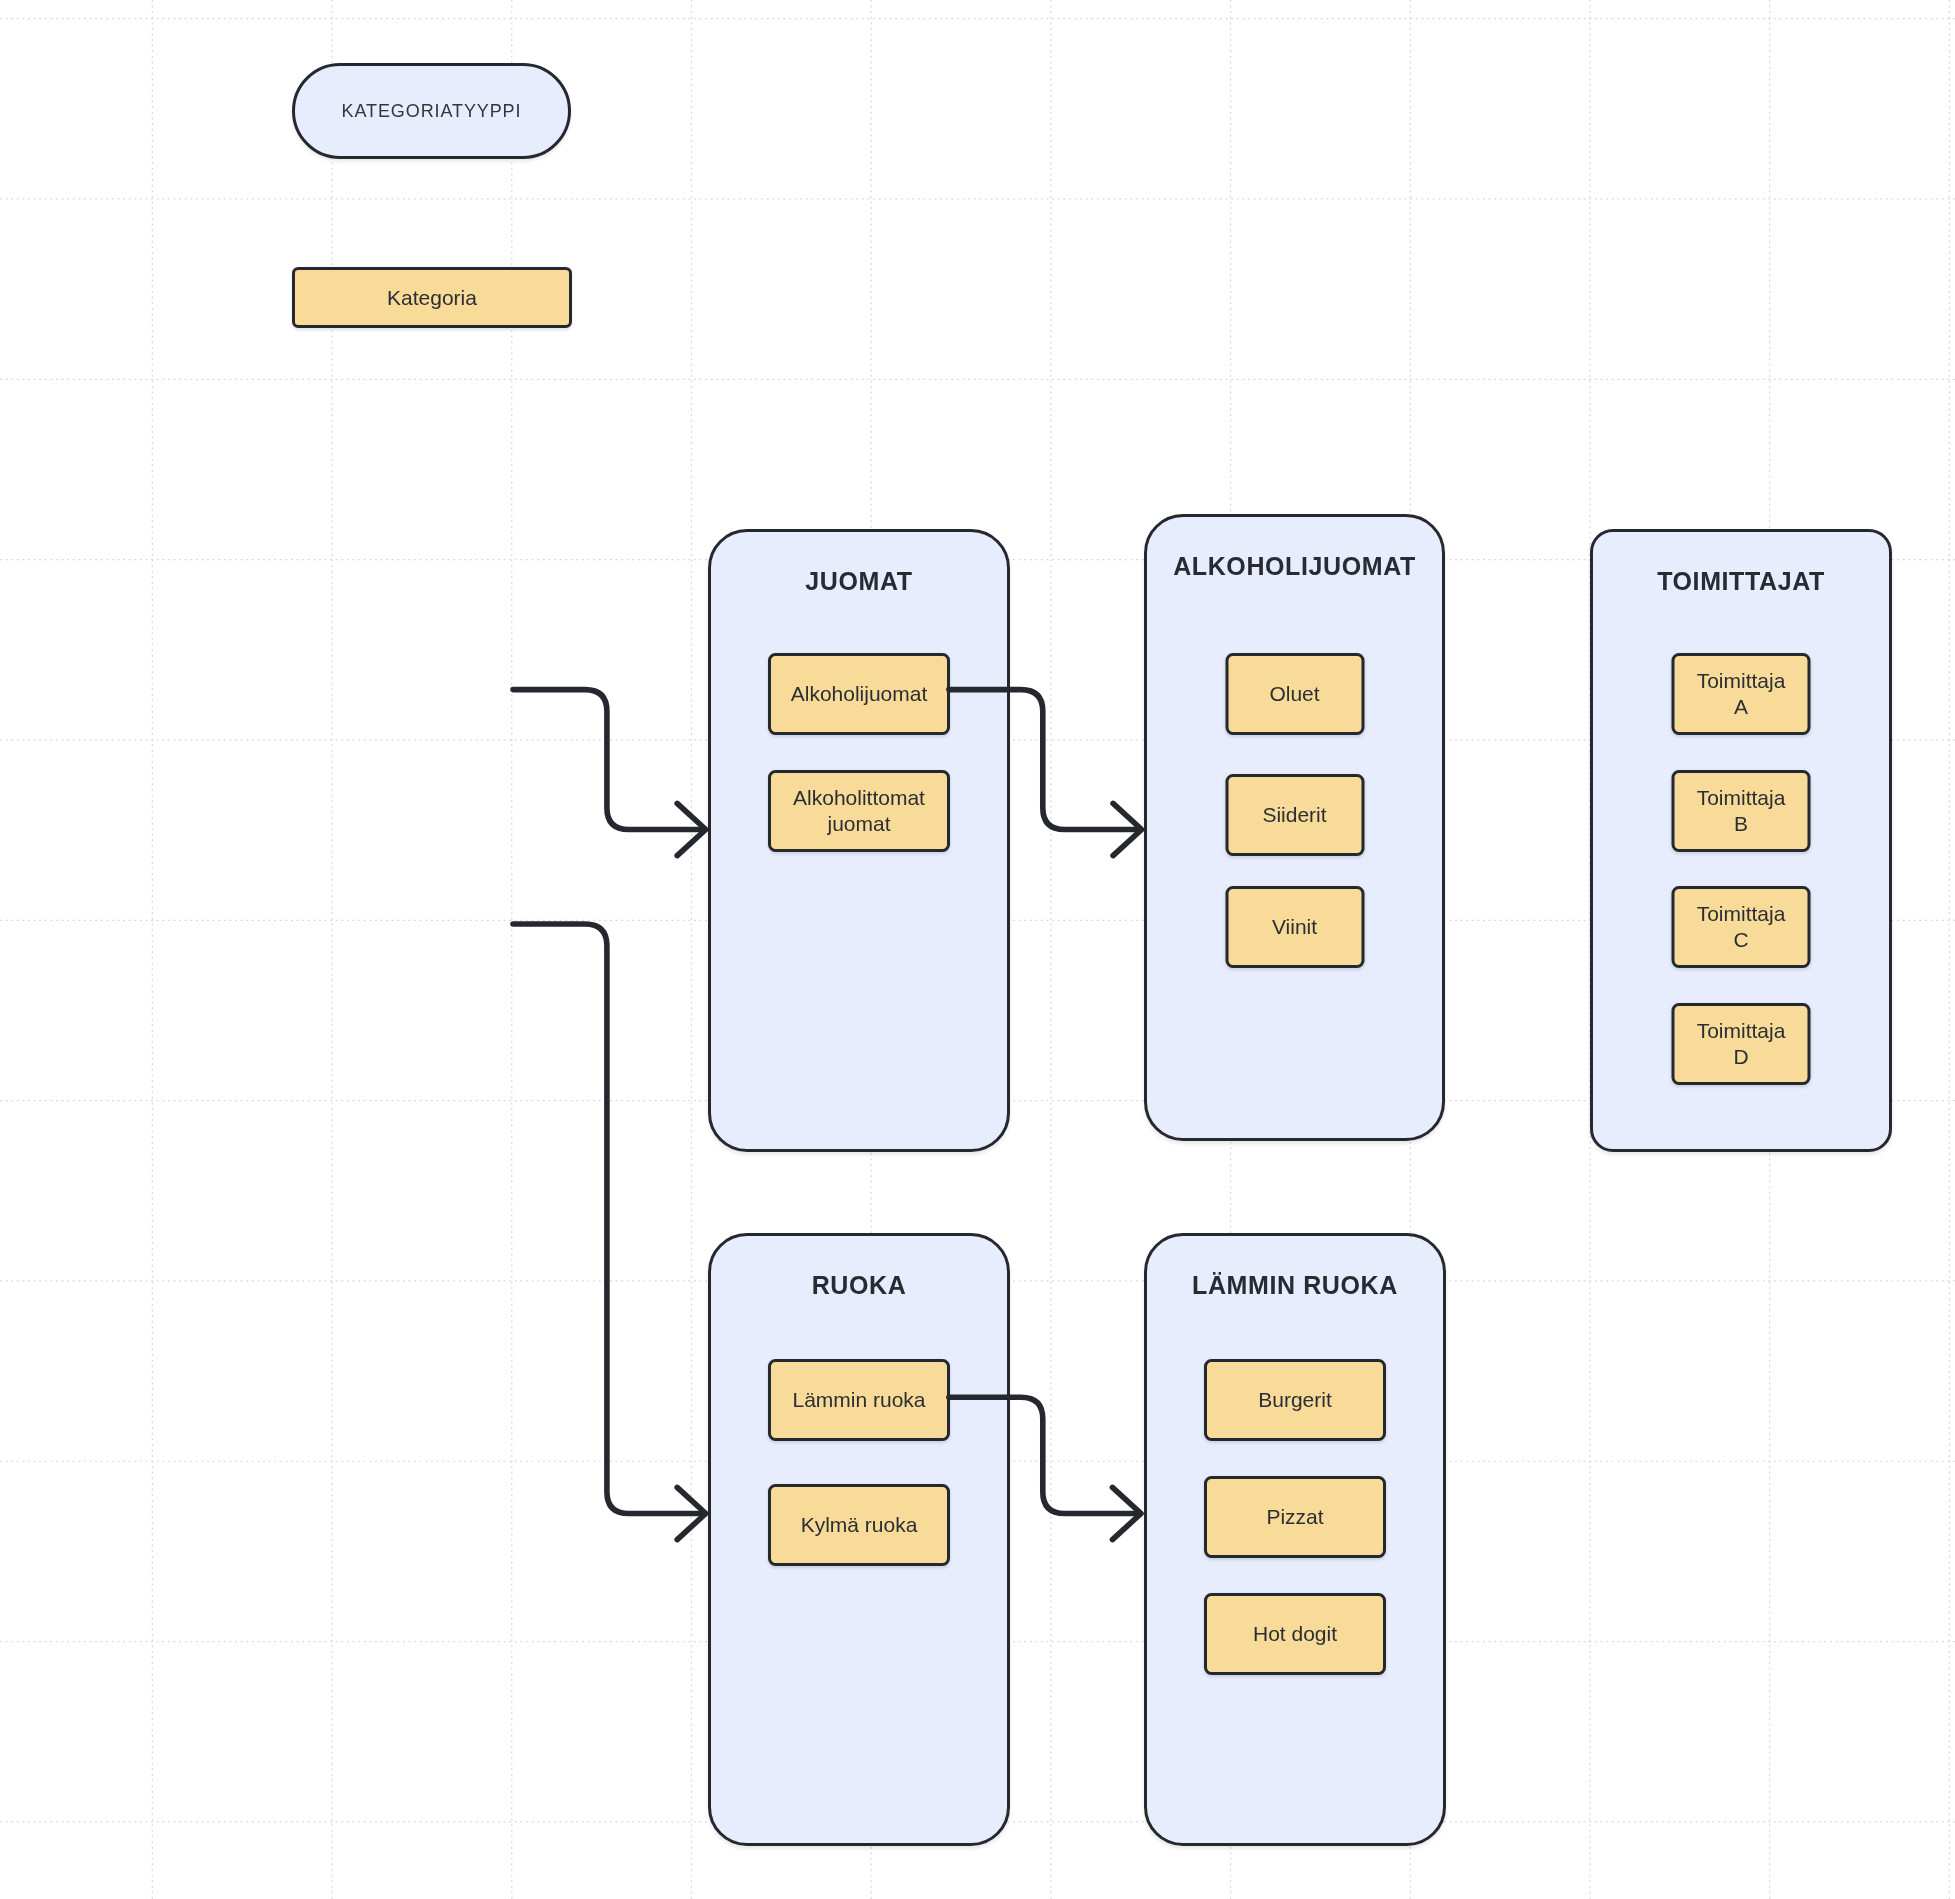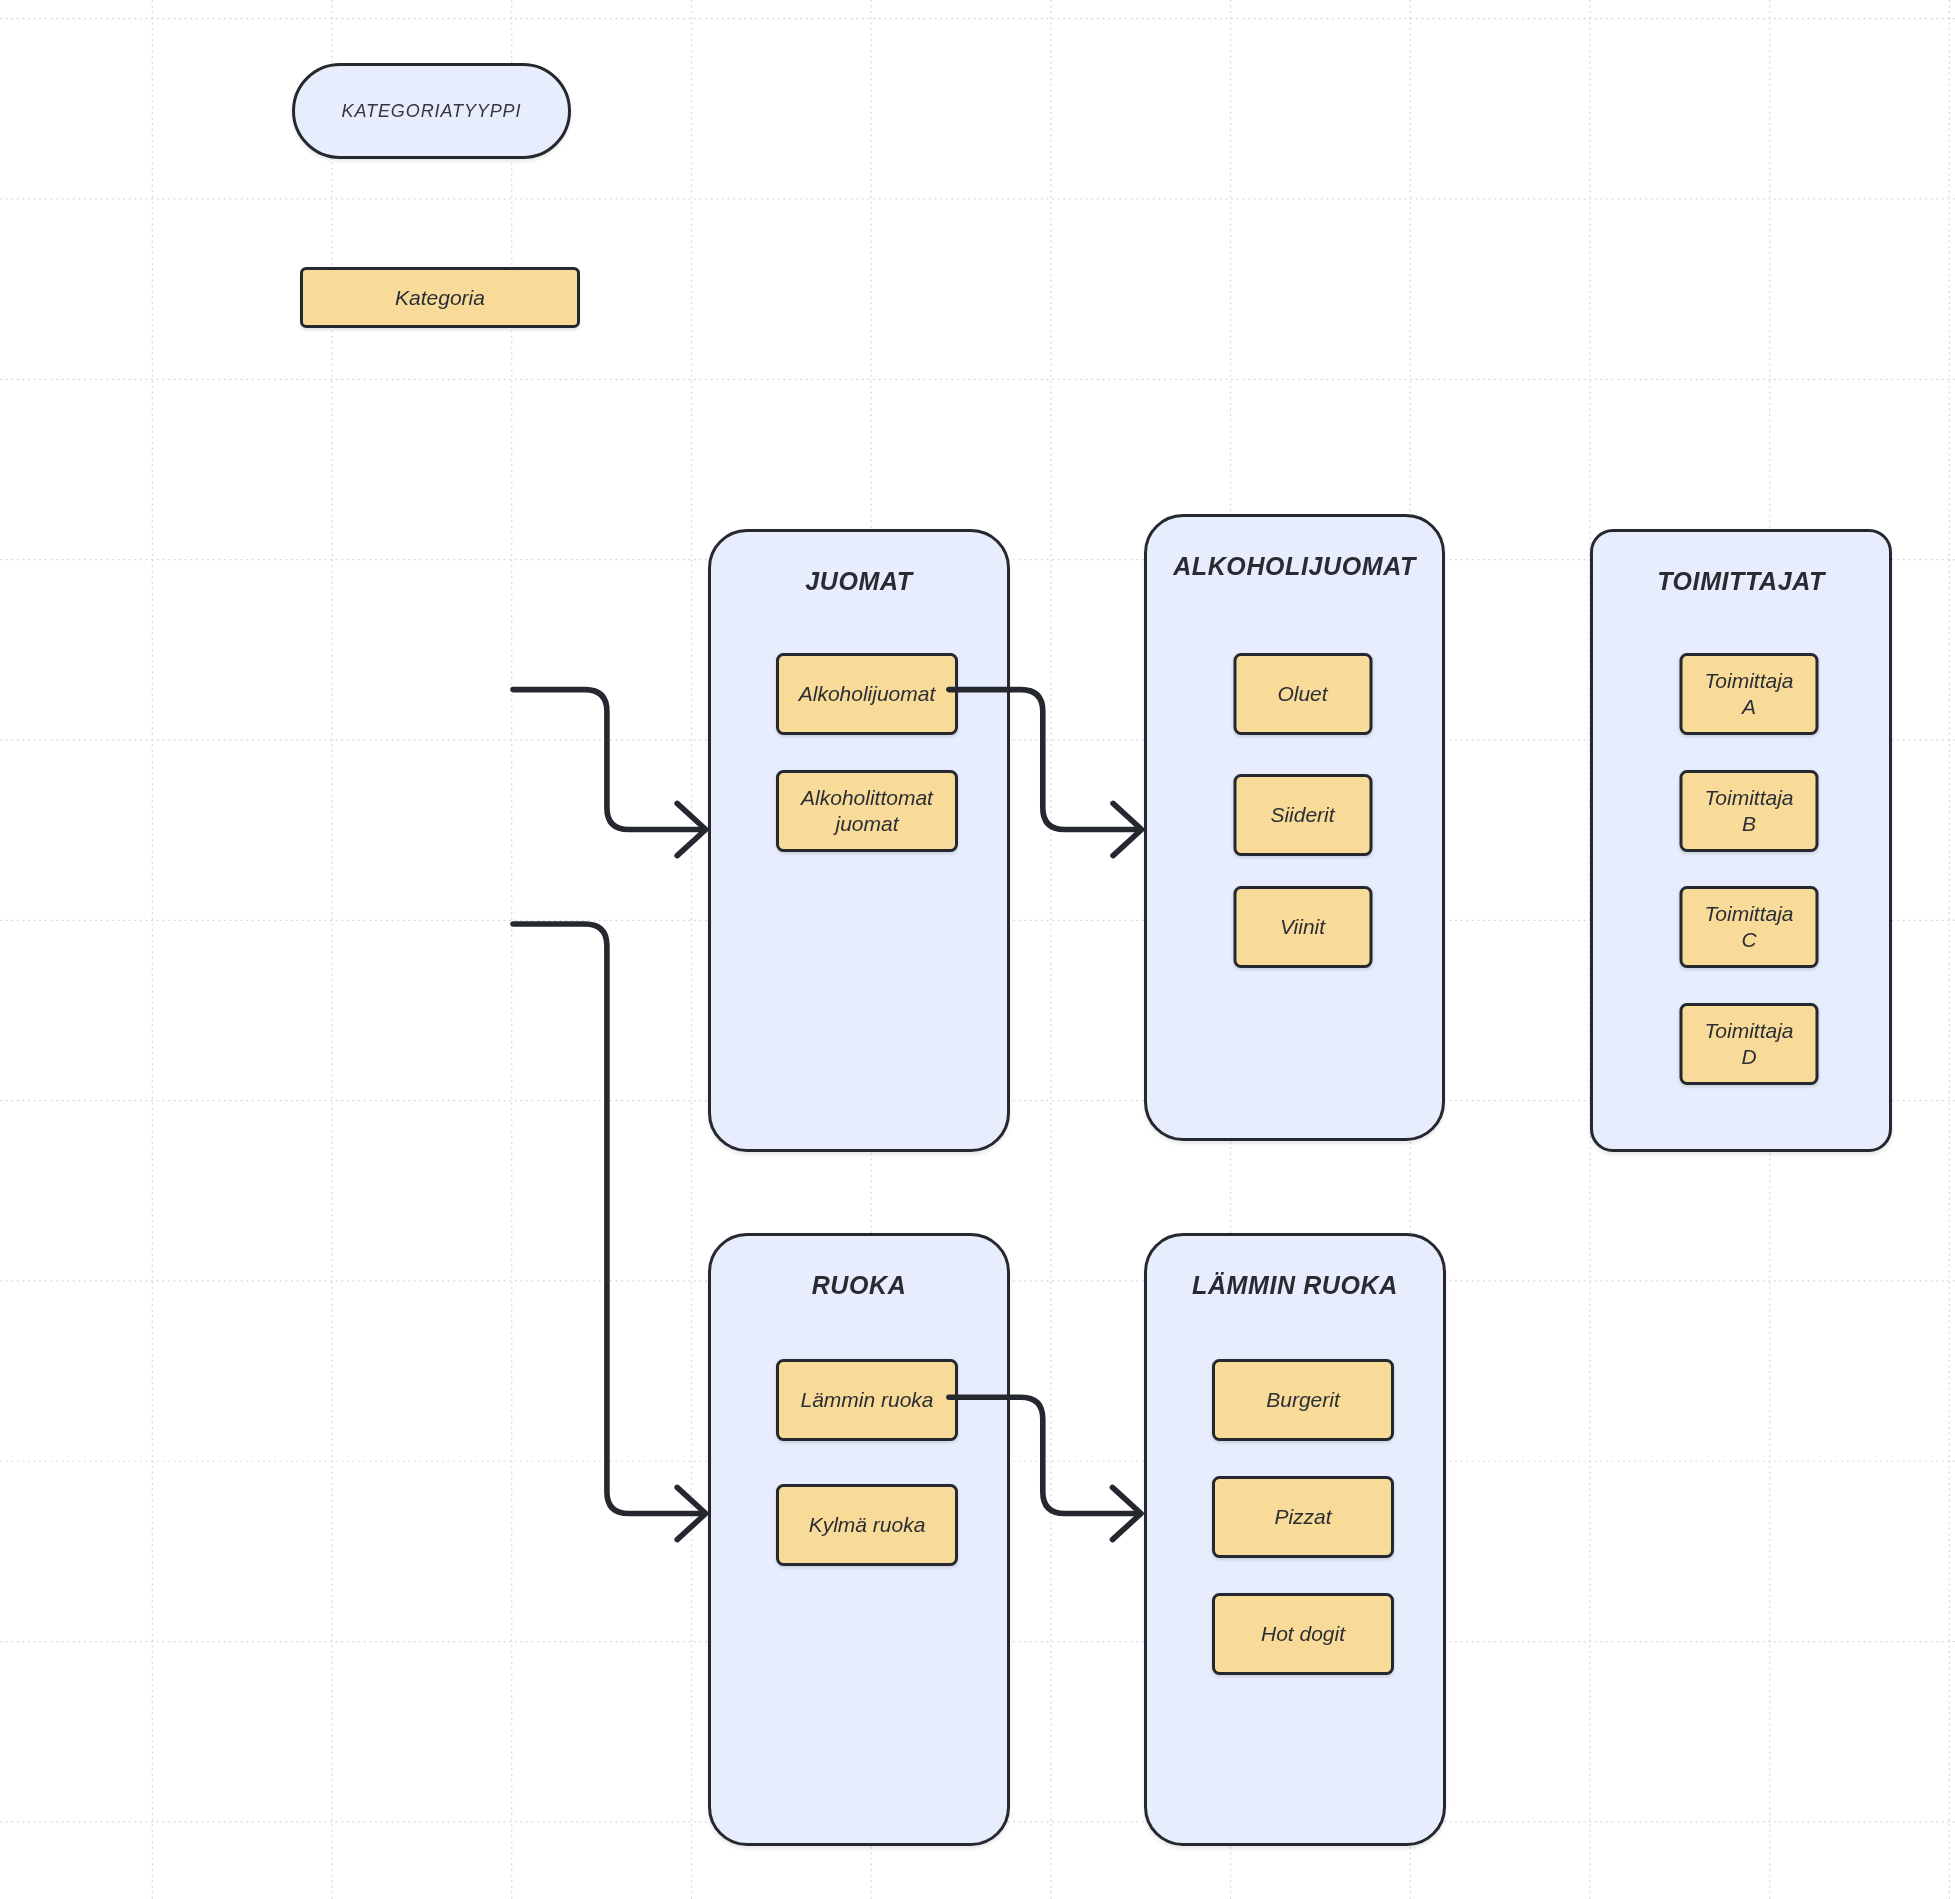--- a/index.html
+++ b/index.html
@@ -7,21 +7,20 @@
     padding: 0;
     background: #ffffff;
     overflow: hidden;
     font-family: "Liberation Sans", "DejaVu Sans", sans-serif;
   }
   #stage {
     position: relative;
     width: 1955px;
     height: 1899px;
     background: #ffffff;
-    font-style: italic;
   }
   svg.layer {
     position: absolute;
     left: 0;
     top: 0;
     width: 1955px;
     height: 1899px;
     pointer-events: none;
   }
   #grid-layer { z-index: 0; }
@@ -61,21 +60,20 @@
     display: flex;
     align-items: center;
     justify-content: center;
     text-align: center;
     font-size: 21px;
     font-weight: 400;
     line-height: 1.22;
     color: #2b2e34;
     box-shadow: 0 1.9px 3.1px rgba(37,40,46,0.14);
     padding: 0 17.4px;
-    margin-left: 8px;
   }
   .node.wide  { width: 182px; height: 82px; }
   .node.narrow{ width: 139px; height: 82px; }
 
   .pill {
     position: absolute;
     z-index: 1;
     left: 292px;
     top: 63px;
     width: 279px;

